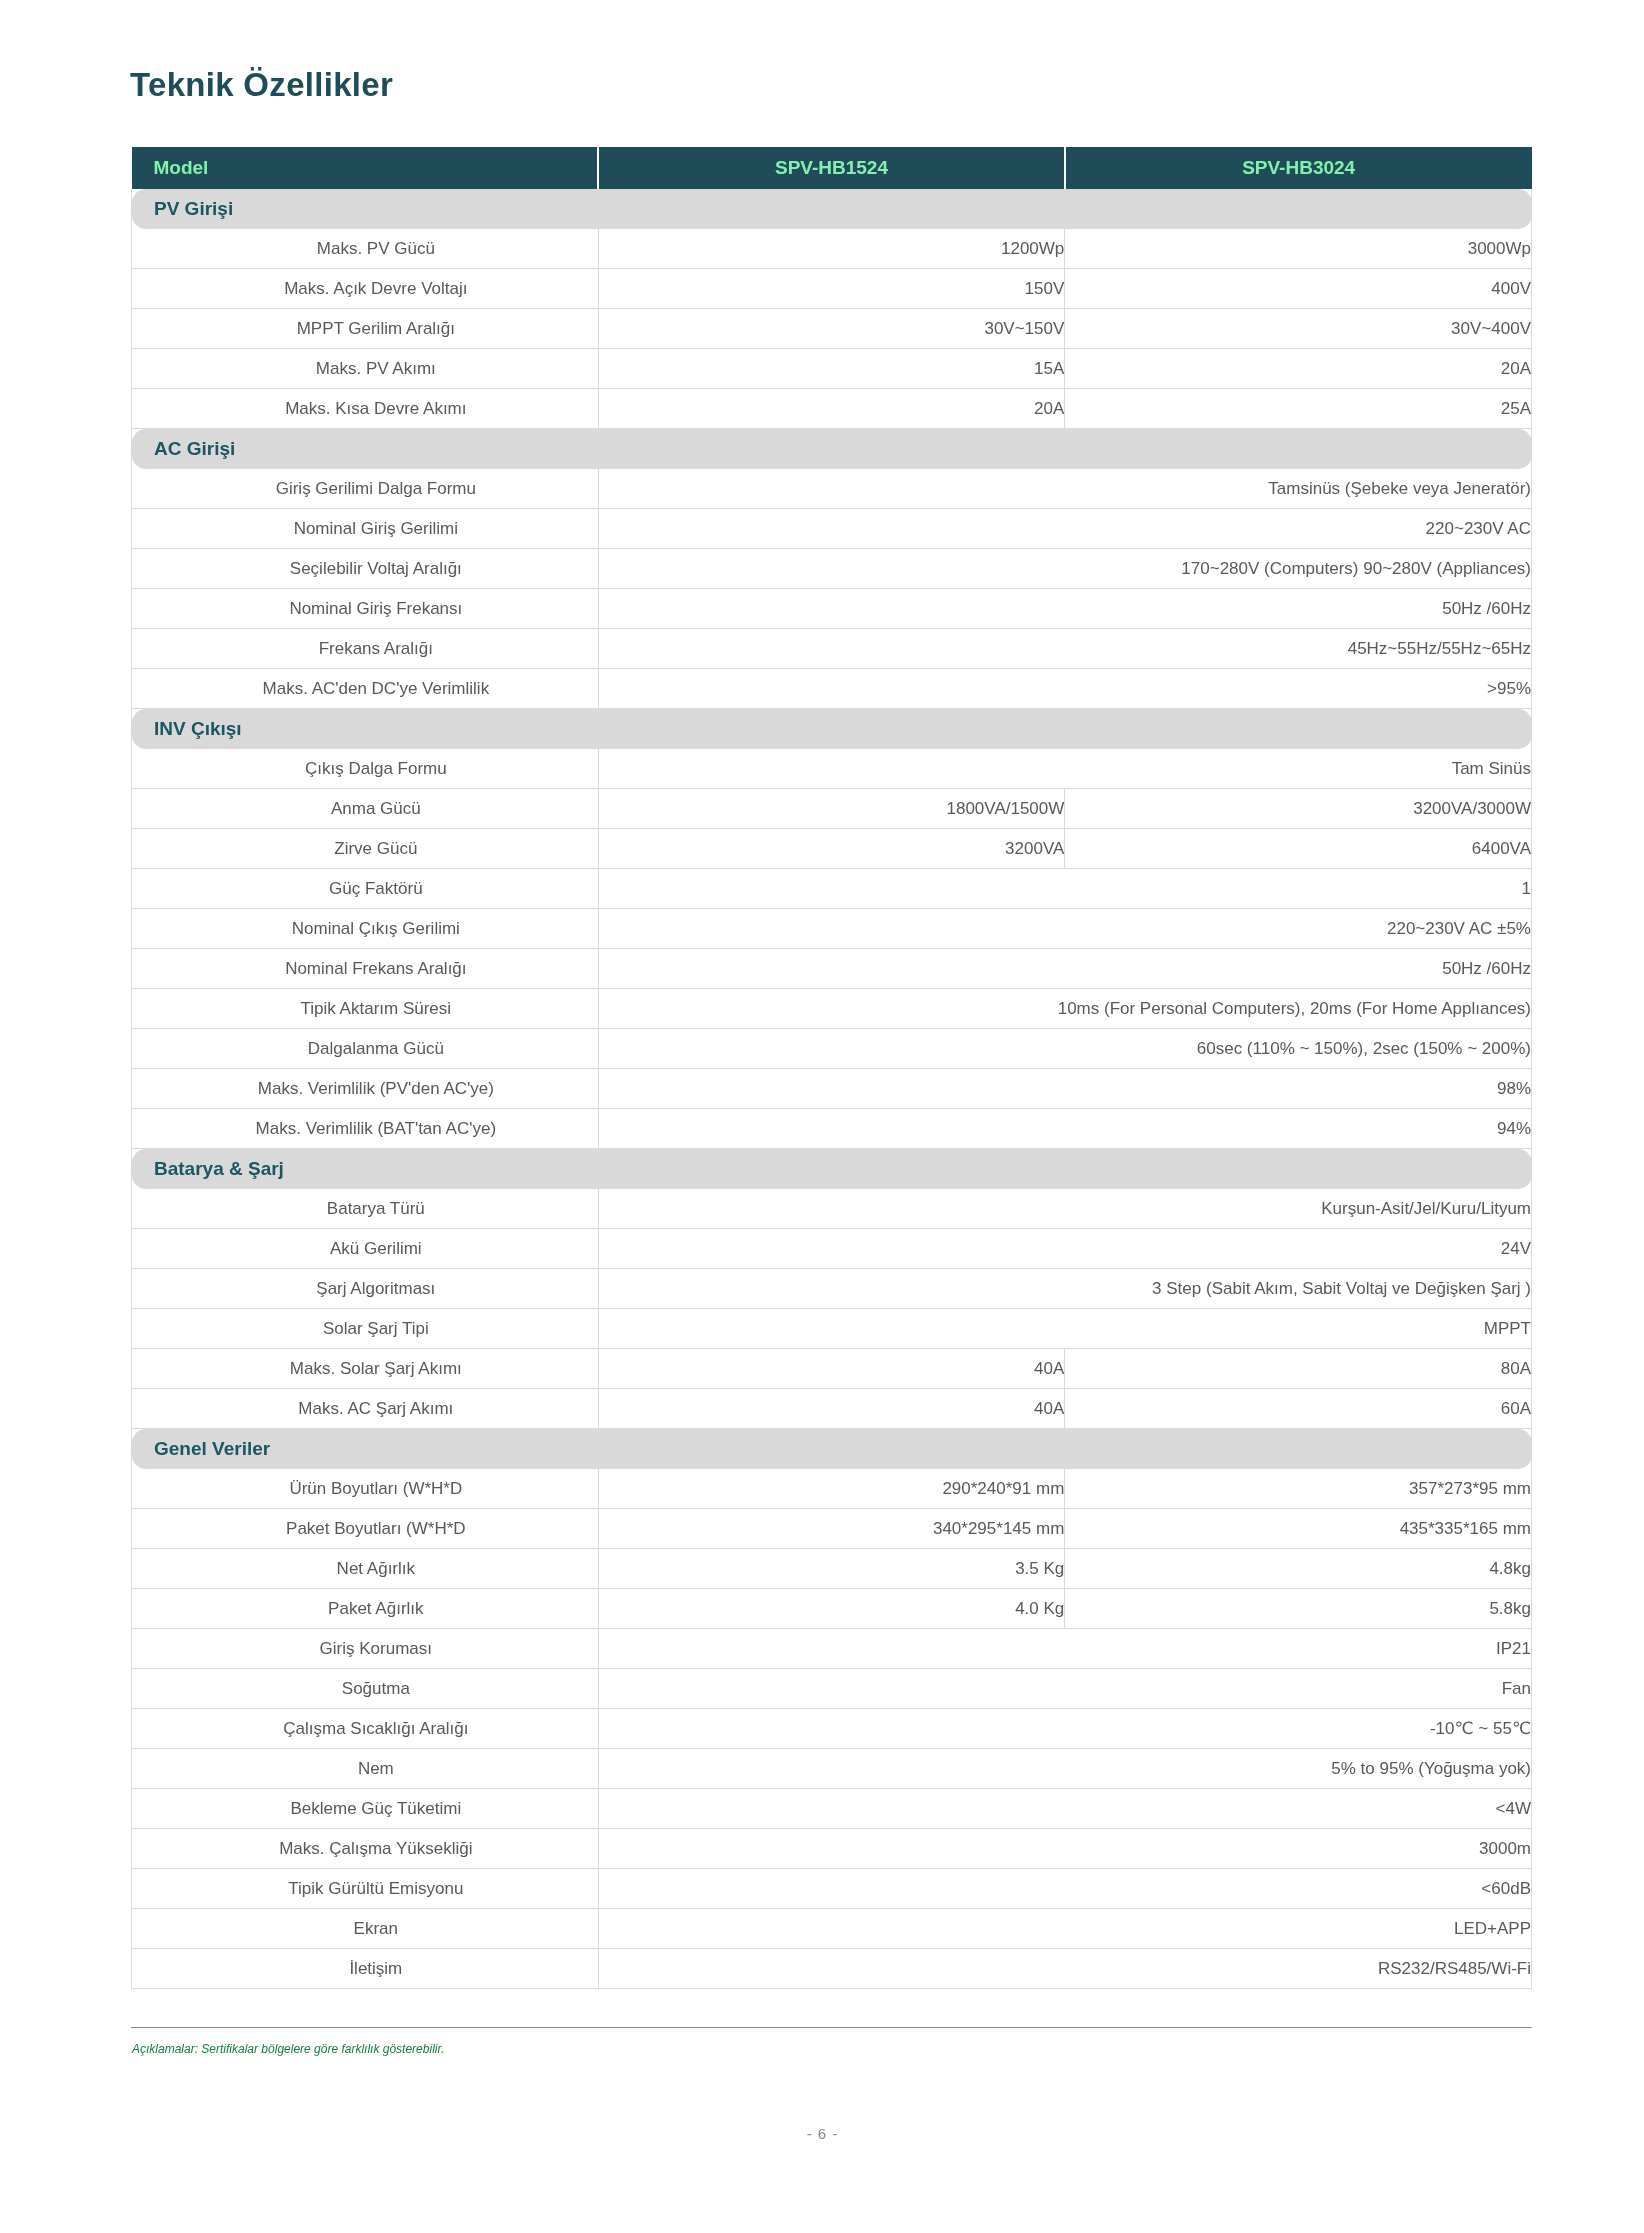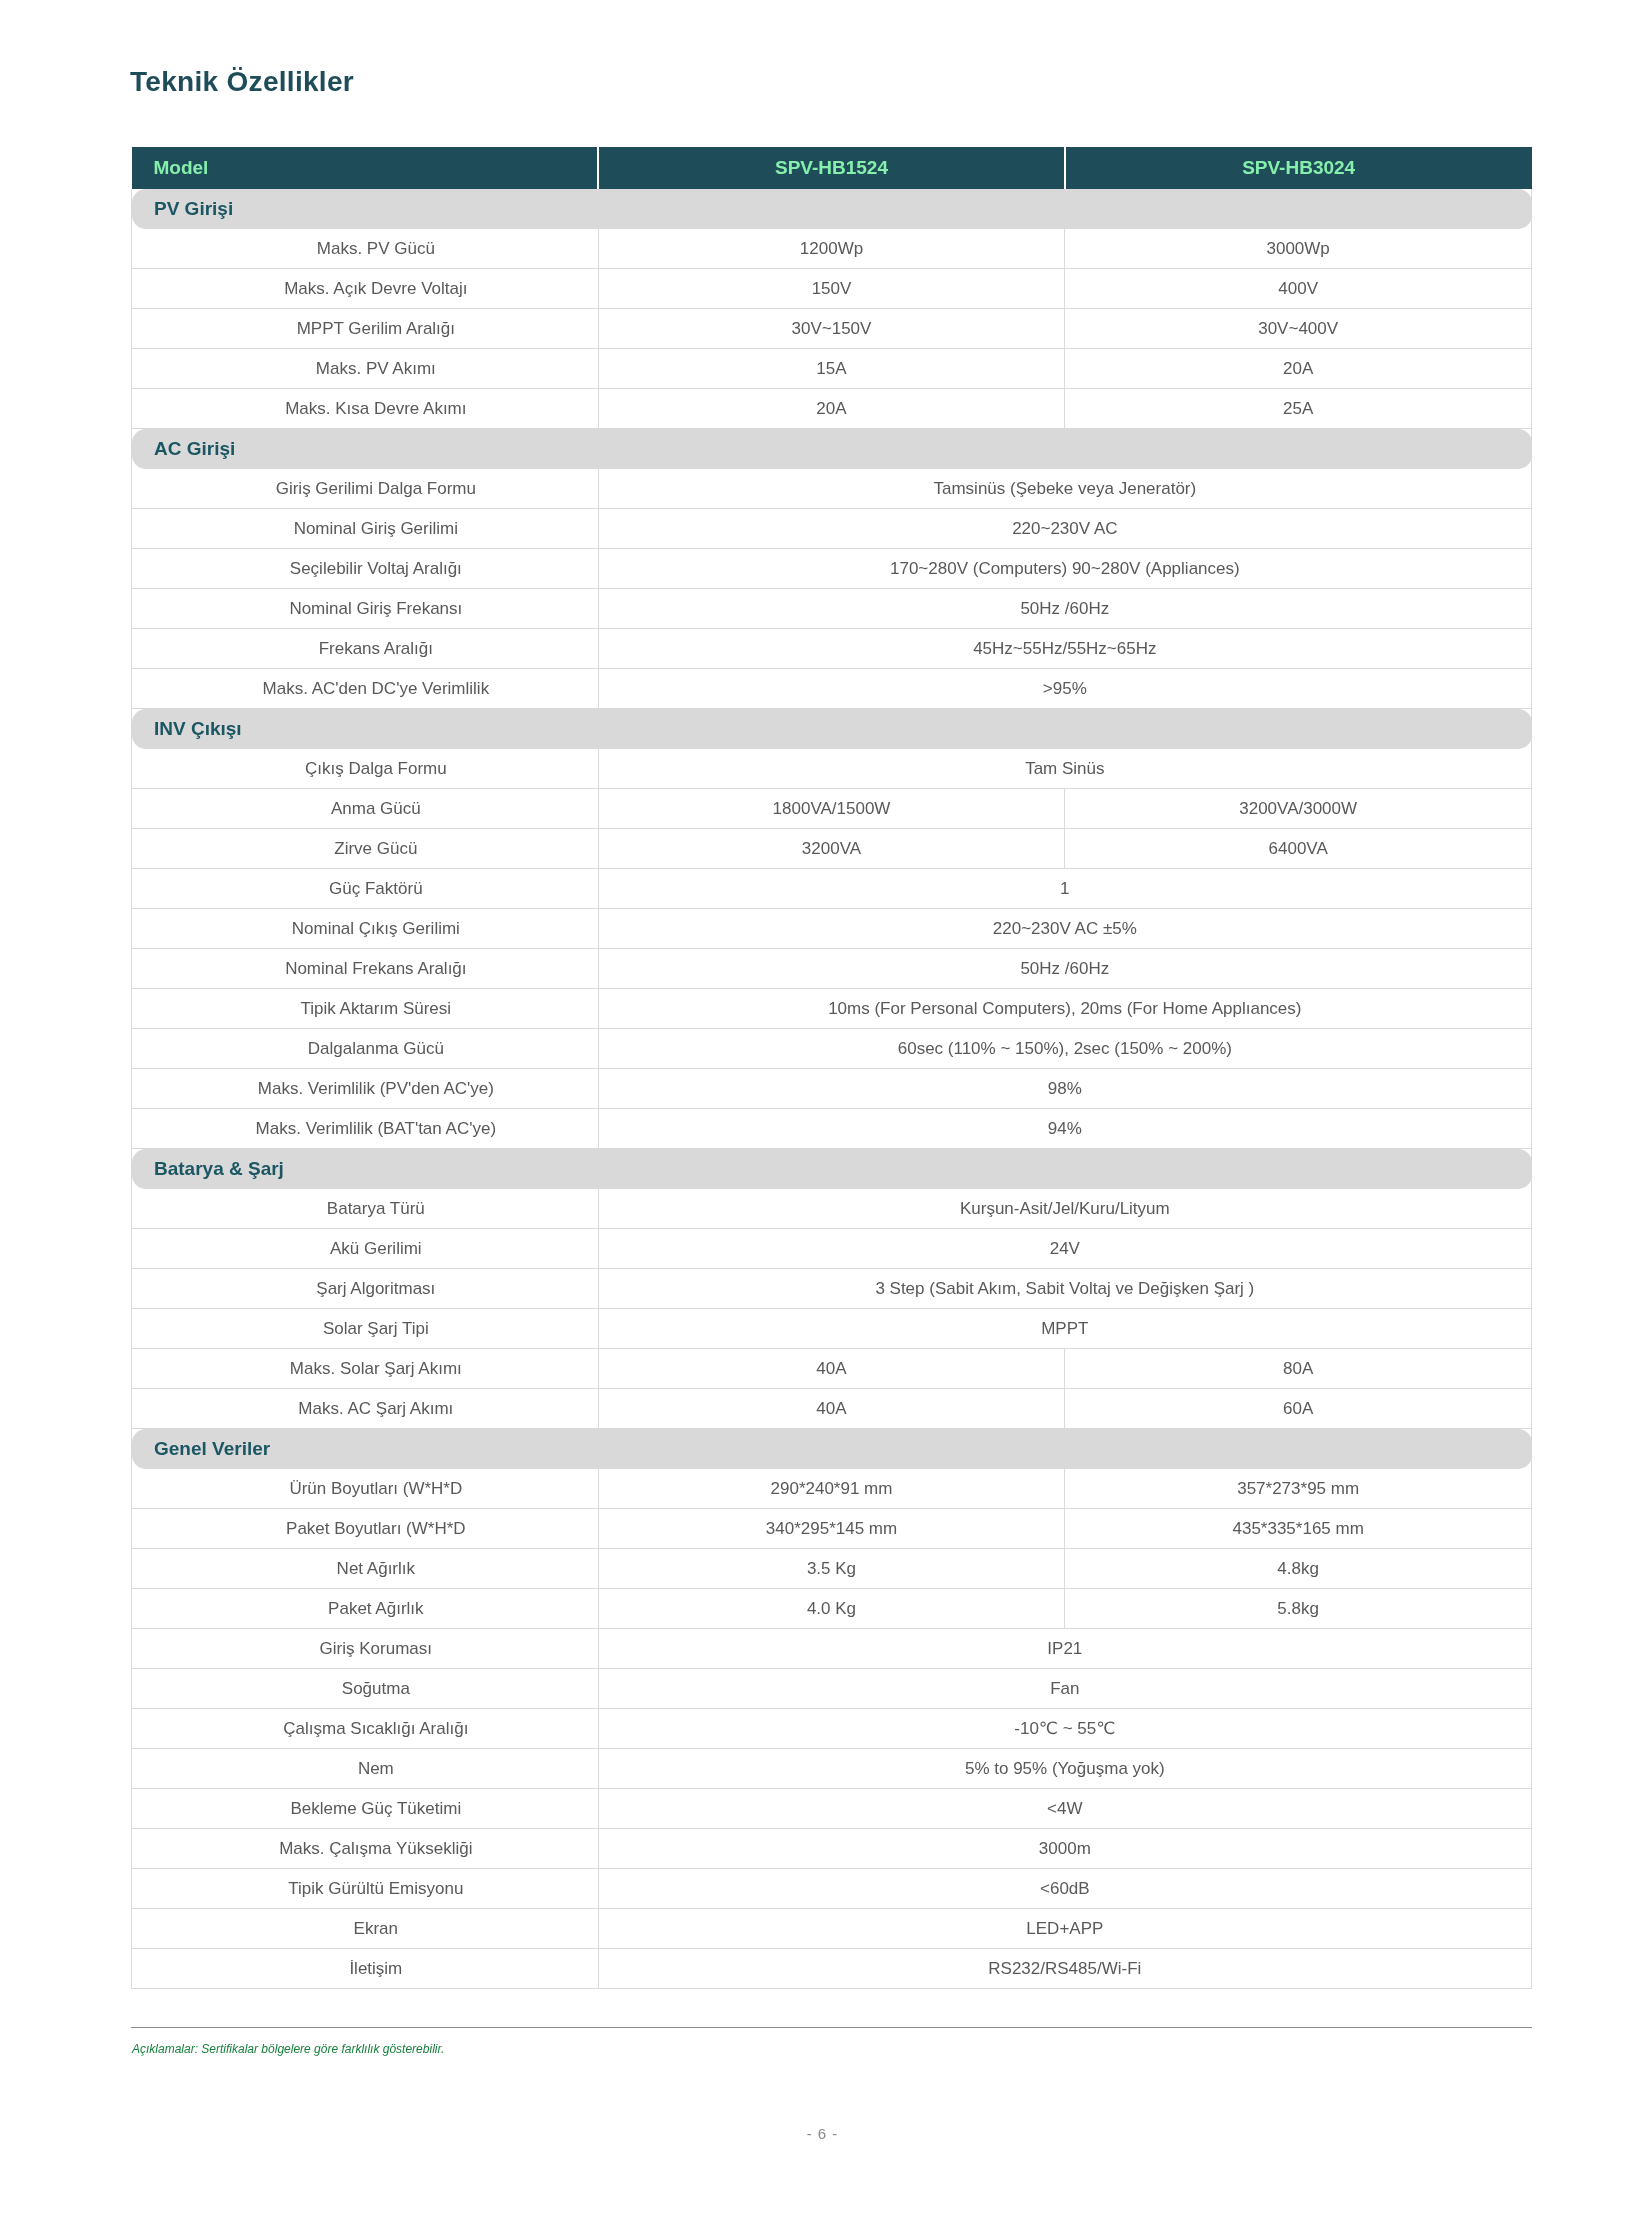--- a/index.html
+++ b/index.html
@@ -12,21 +12,21 @@
     position: relative;
     width: 1645px;
     height: 2234px;
     background: #ffffff;
     overflow: hidden;
   }
   .doc-title {
     position: absolute;
     left: 130px;
     top: 66px;
-    font-size: 28px;
+    font-size: 33px;
     font-weight: bold;
     color: #1E4D59;
     letter-spacing: 0.3px;
   }
   table.spec-table {
     position: absolute;
     left: 131px;
     top: 147px;
     width: 1401px;
     border-collapse: collapse;
@@ -64,21 +64,21 @@
     background: #ffffff;
     border-bottom: 1px solid #D8DADB;
     border-right: 1px solid #D8DADB;
     padding: 0;
   }
   tr.data-row td:first-child { border-left: 1px solid #D8DADB; }
   tr.data-row td.label {
     text-align: center;
     padding-left: 22px;
   }
-  tr.data-row td.val { text-align: center; }
+  tr.data-row td.val { text-align: right; }
   .foot-rule {
     position: absolute;
     left: 131px;
     top: 2027px;
     width: 1401px;
     height: 1px;
     background: #8C8C8C;
   }
   .foot-note {
     position: absolute;

